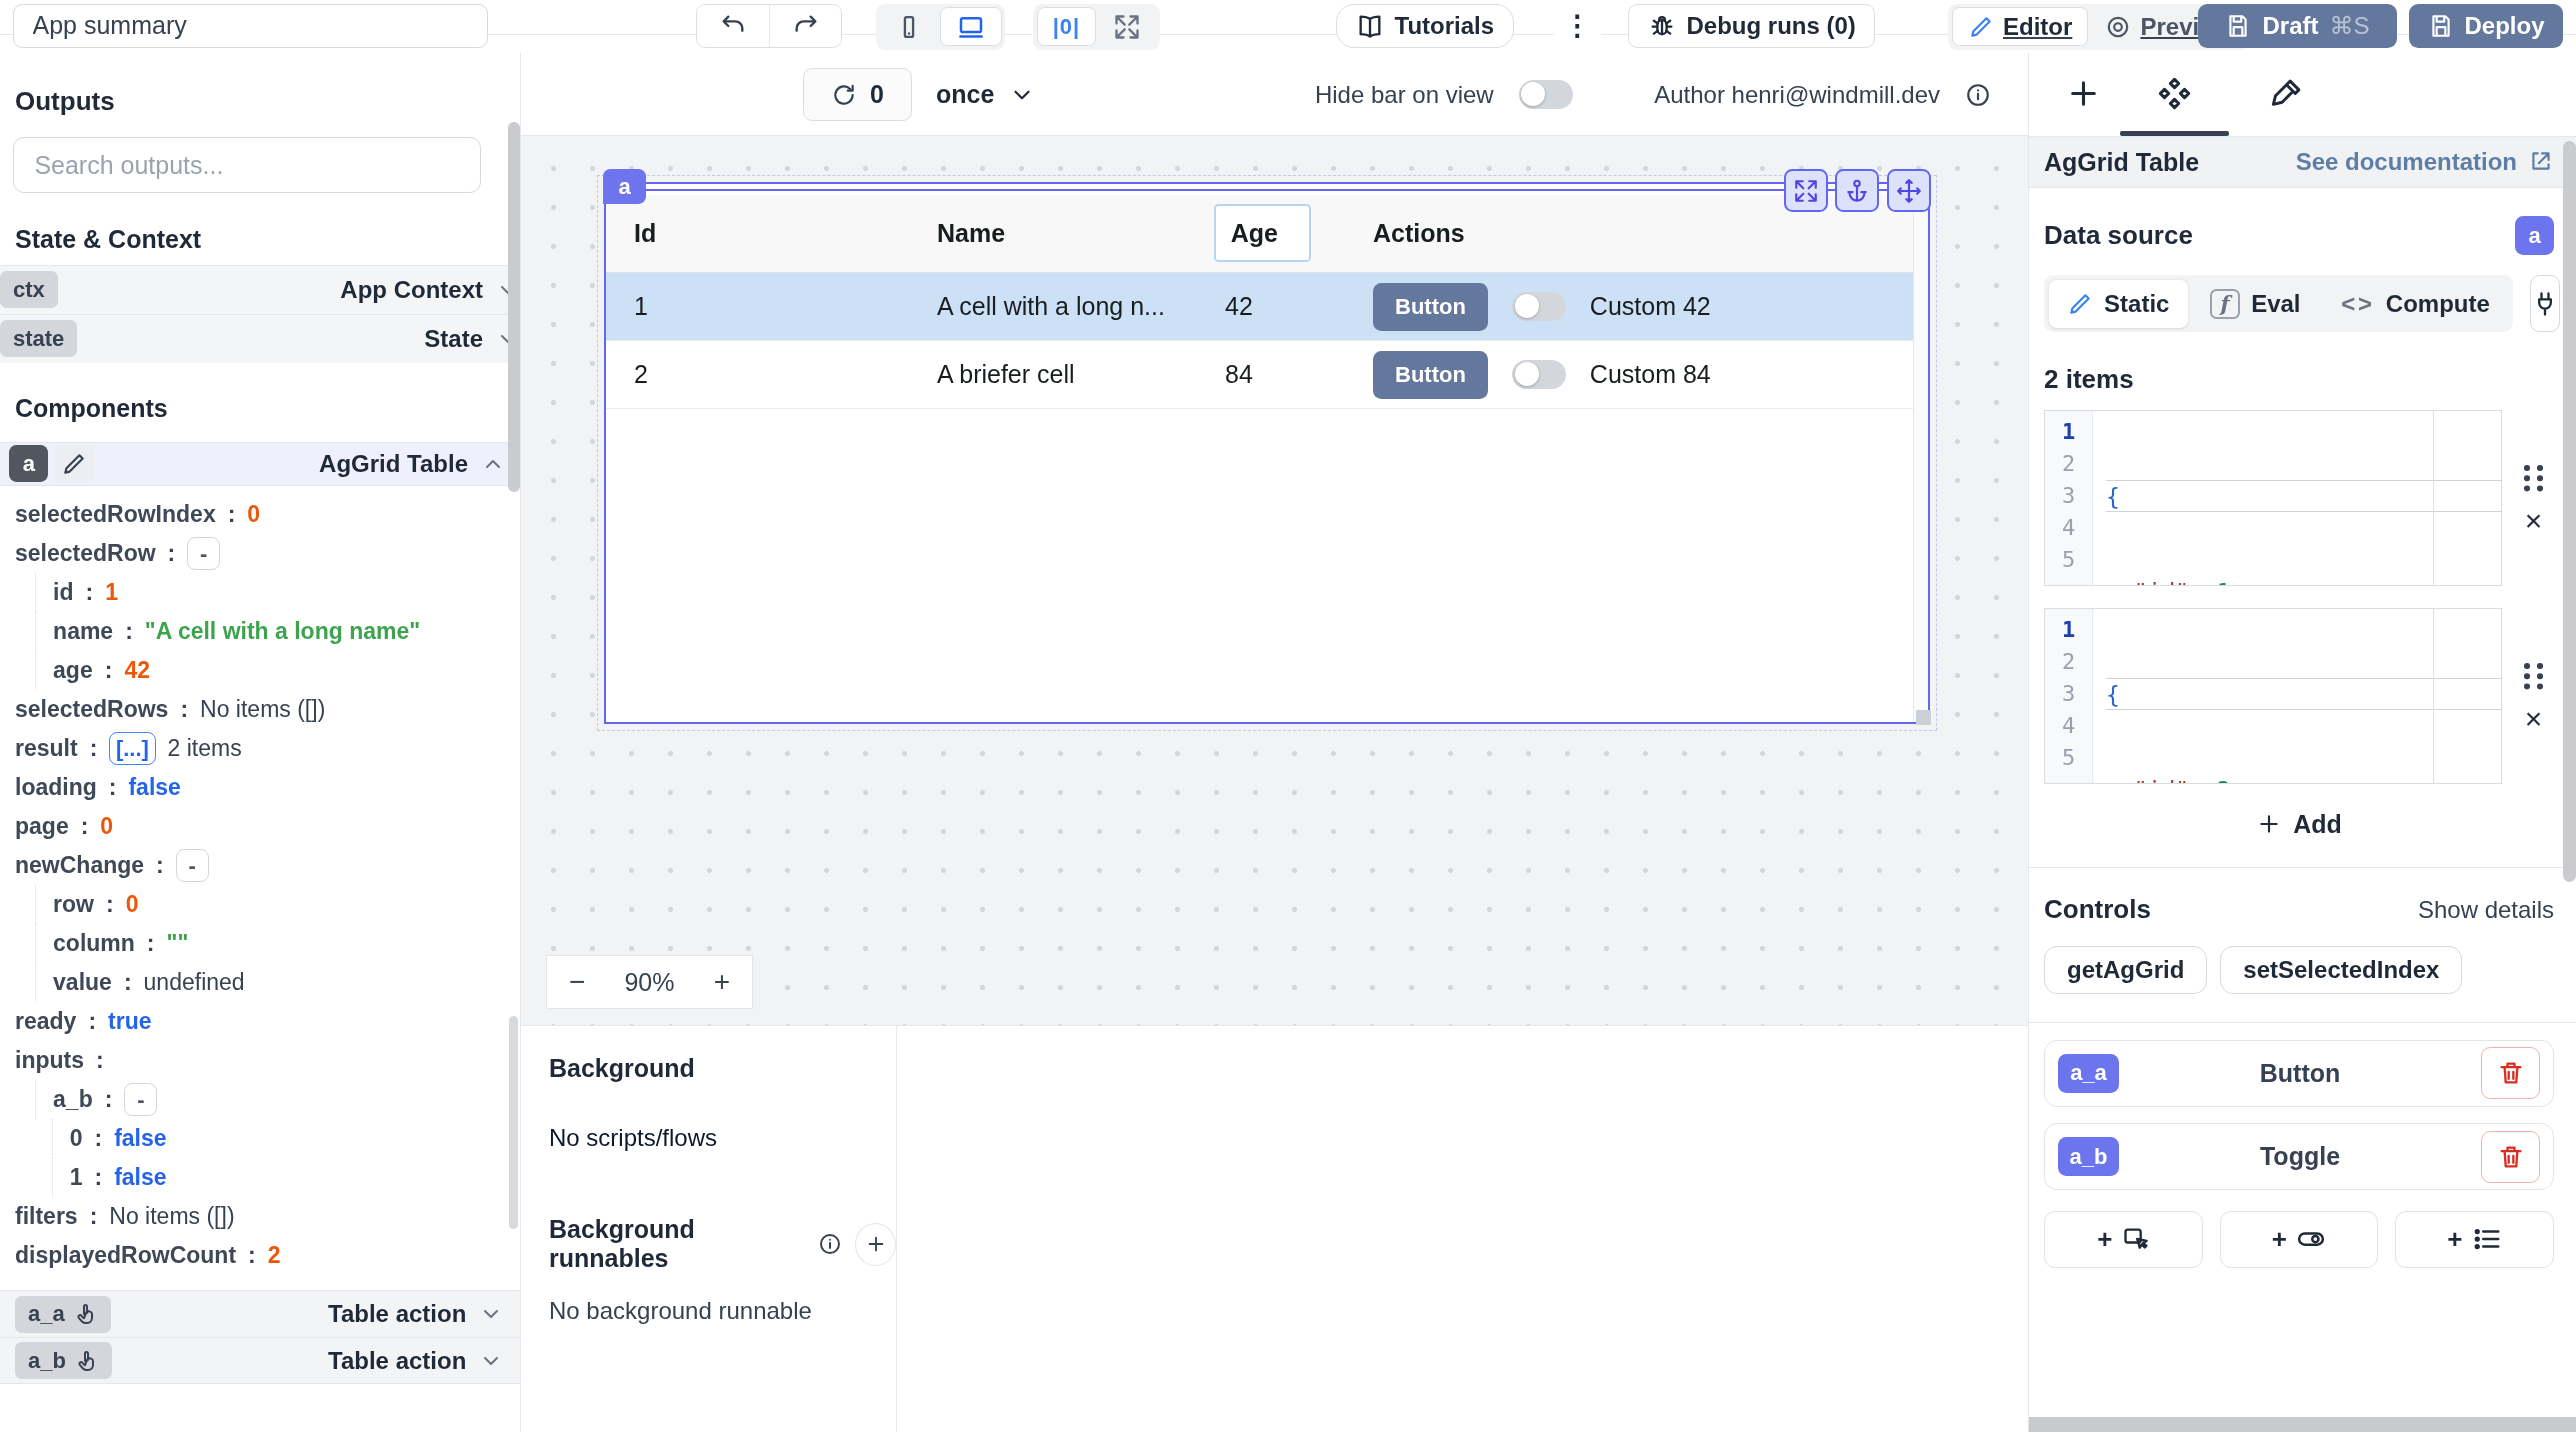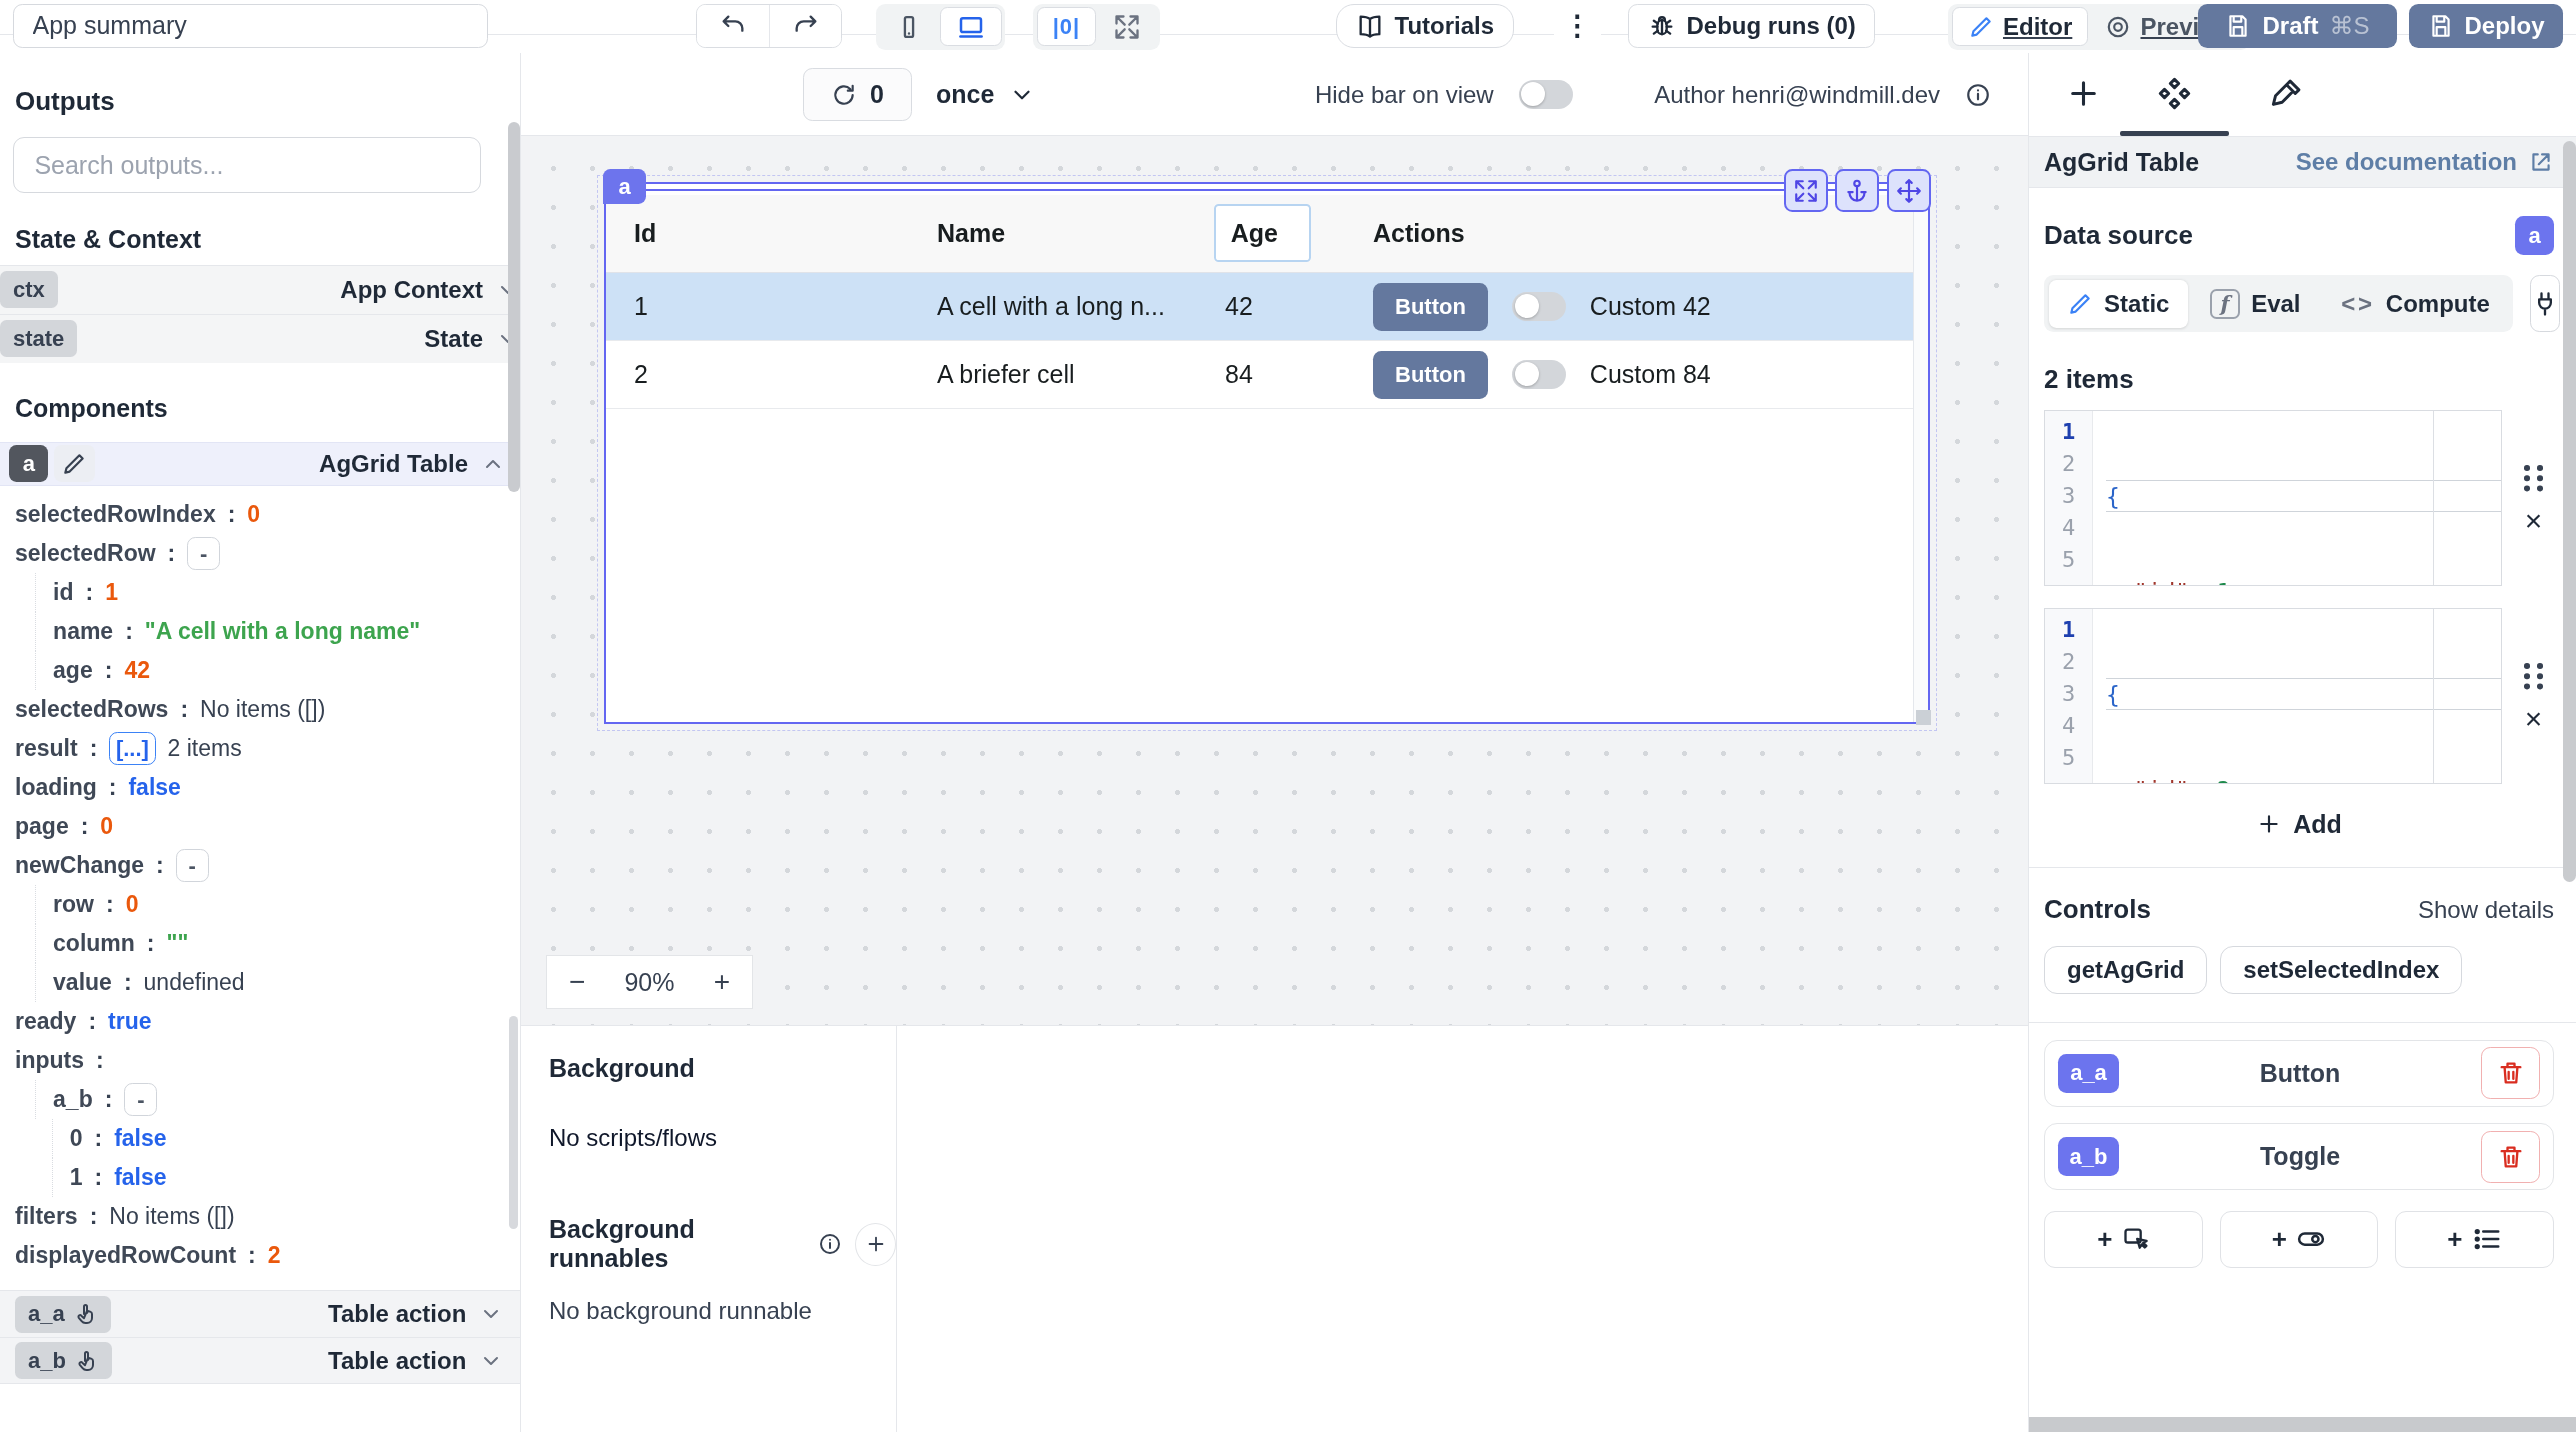--- a/index.html
+++ b/index.html
@@ -98,21 +98,21 @@
   .rn-bg .plus-circle { width:43px; height:43px; border:1.9px solid #e3e5e8; border-radius:50%; background:#fff; color:#374151; display:flex; align-items:center; justify-content:center; font-size:26px; cursor:pointer; }
   .rn-bg-empty { margin-top:24px; font-size:24px; color:#374151; }
 
   
   .rpanel { position:absolute; top:53px; left:2028px; width:548px; bottom:0; background:#fff; border-left:1.9px solid #e5e7eb; overflow:hidden; }
   .r-tabs { position:relative; height:83px; background:#fff; }
   .r-tab { position:absolute; top:0; height:80px; display:flex; align-items:center; justify-content:center; color:#1f2937; cursor:pointer; }
   .r-underline { position:absolute; left:91px; top:78px; width:109px; height:4.6px; background:#374151; border-radius:1.9px; }
   .r-head { height:52px; background:#f0f2f4; border-top:1.4px solid #e5e7eb; border-bottom:1.4px solid #e5e7eb; display:flex; align-items:center; padding:0 22px 0 15px; }
   .r-head .title { font-size:25px; font-weight:700; color:#1f2937; }
-  .r-doc { margin-left:auto; display:flex; align-items:center; gap:11px; color:#5e7ea6; font-weight:700; font-size:24px; cursor:pointer; }
+  .r-doc { margin-left:auto; display:flex; align-items:flex-start; gap:11px; color:#5e7ea6; font-weight:700; font-size:24px; cursor:pointer; }
   .r-body { position:relative; padding:0 22px 0 15px; }
   .ds-row { margin-top:28px; display:flex; align-items:center; justify-content:space-between; }
   .ds-label { font-size:26px; font-weight:700; color:#1f2937; }
   .id-chip { width:39px; height:39px; background:#6c74ee; border-radius:8.3px; color:#fff; font-weight:700; font-size:22px; display:flex; align-items:center; justify-content:center; }
   .modes-row { margin-top:20.4px; display:flex; align-items:center; }
   .modes { flex:1; background:#f1f3f4; border-radius:9.3px; height:57px; display:flex; align-items:center; padding:4.6px; gap:3.7px; }
   .mode { height:48px; display:flex; align-items:center; gap:11px; padding:0 18.5px; border:none; background:transparent; border-radius:7.4px; font-size:24px; font-weight:700; color:#1f2937; font-family:inherit; cursor:pointer; }
   .mode.sel { background:#fff; box-shadow:0 0.9px 2.8px rgba(0,0,0,.12); }
   .f-box { width:30px; height:30px; border:2.3px solid #9aa1ac; border-radius:6.5px; color:#6b7280; font-family:"DejaVu Serif", serif; font-style:italic; font-size:21px; display:flex; align-items:center; justify-content:center; }
   .angle-glyph { color:#6b7280; font-weight:700; font-size:24px; letter-spacing:2.8px; }

